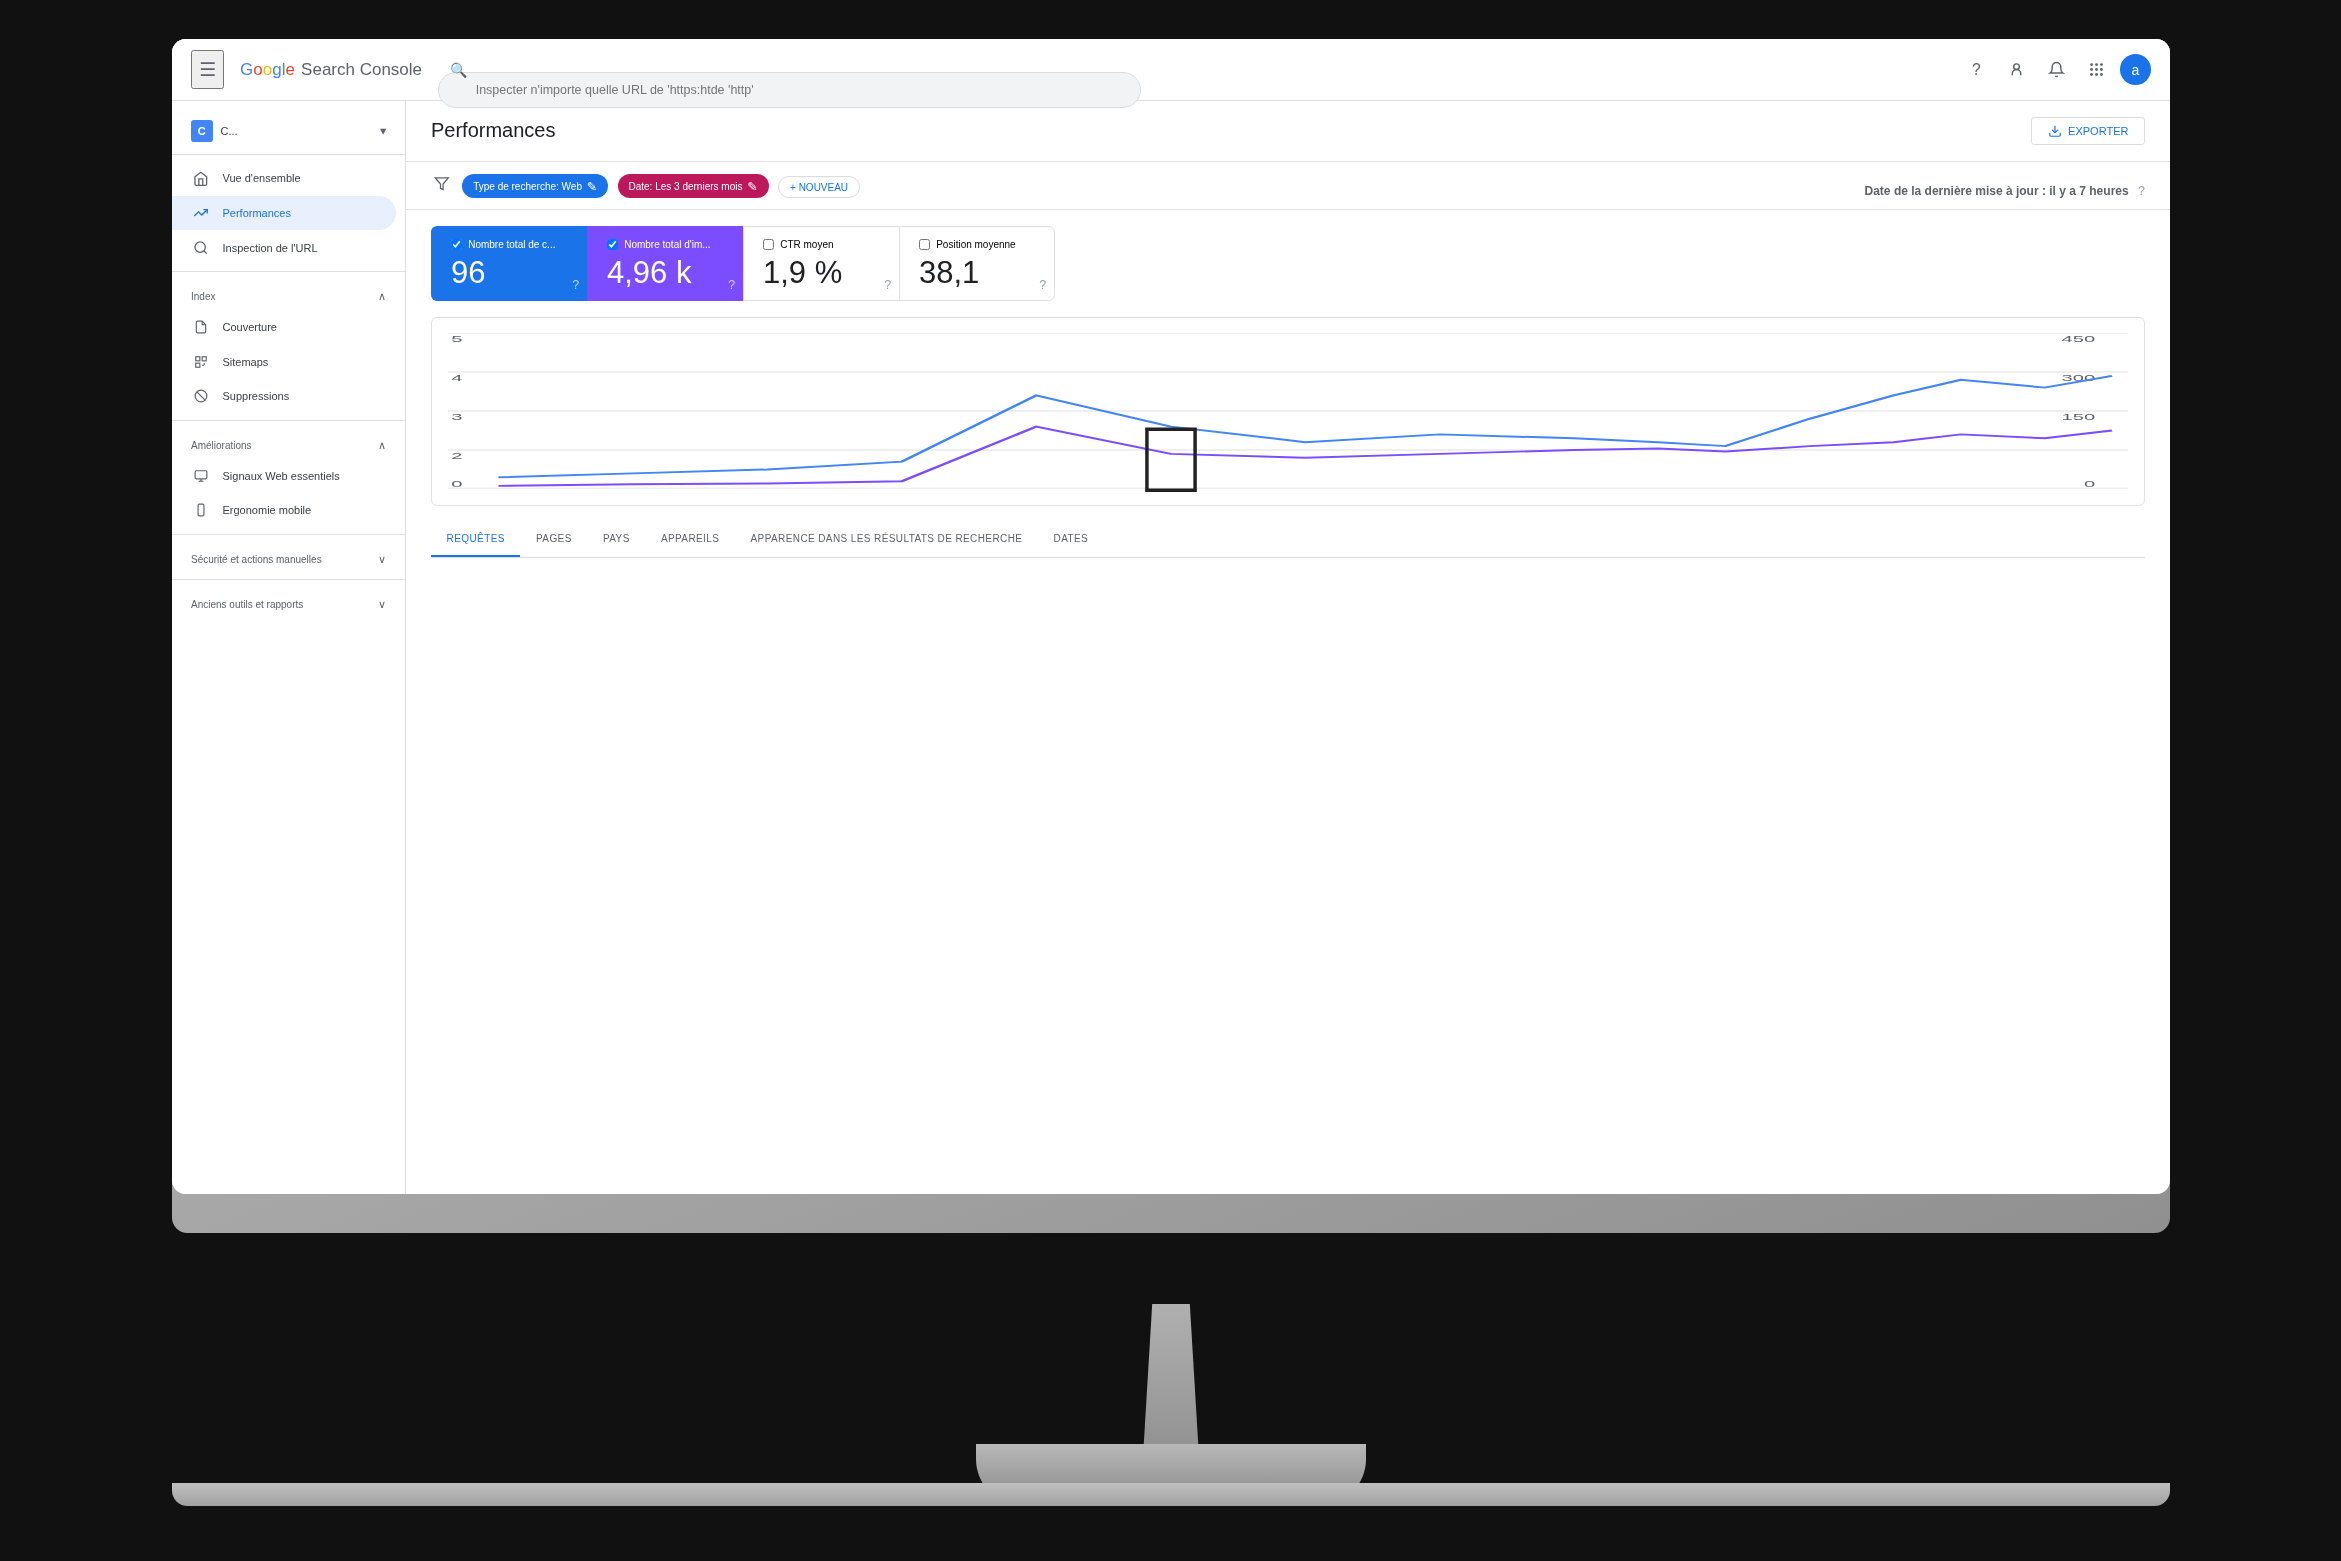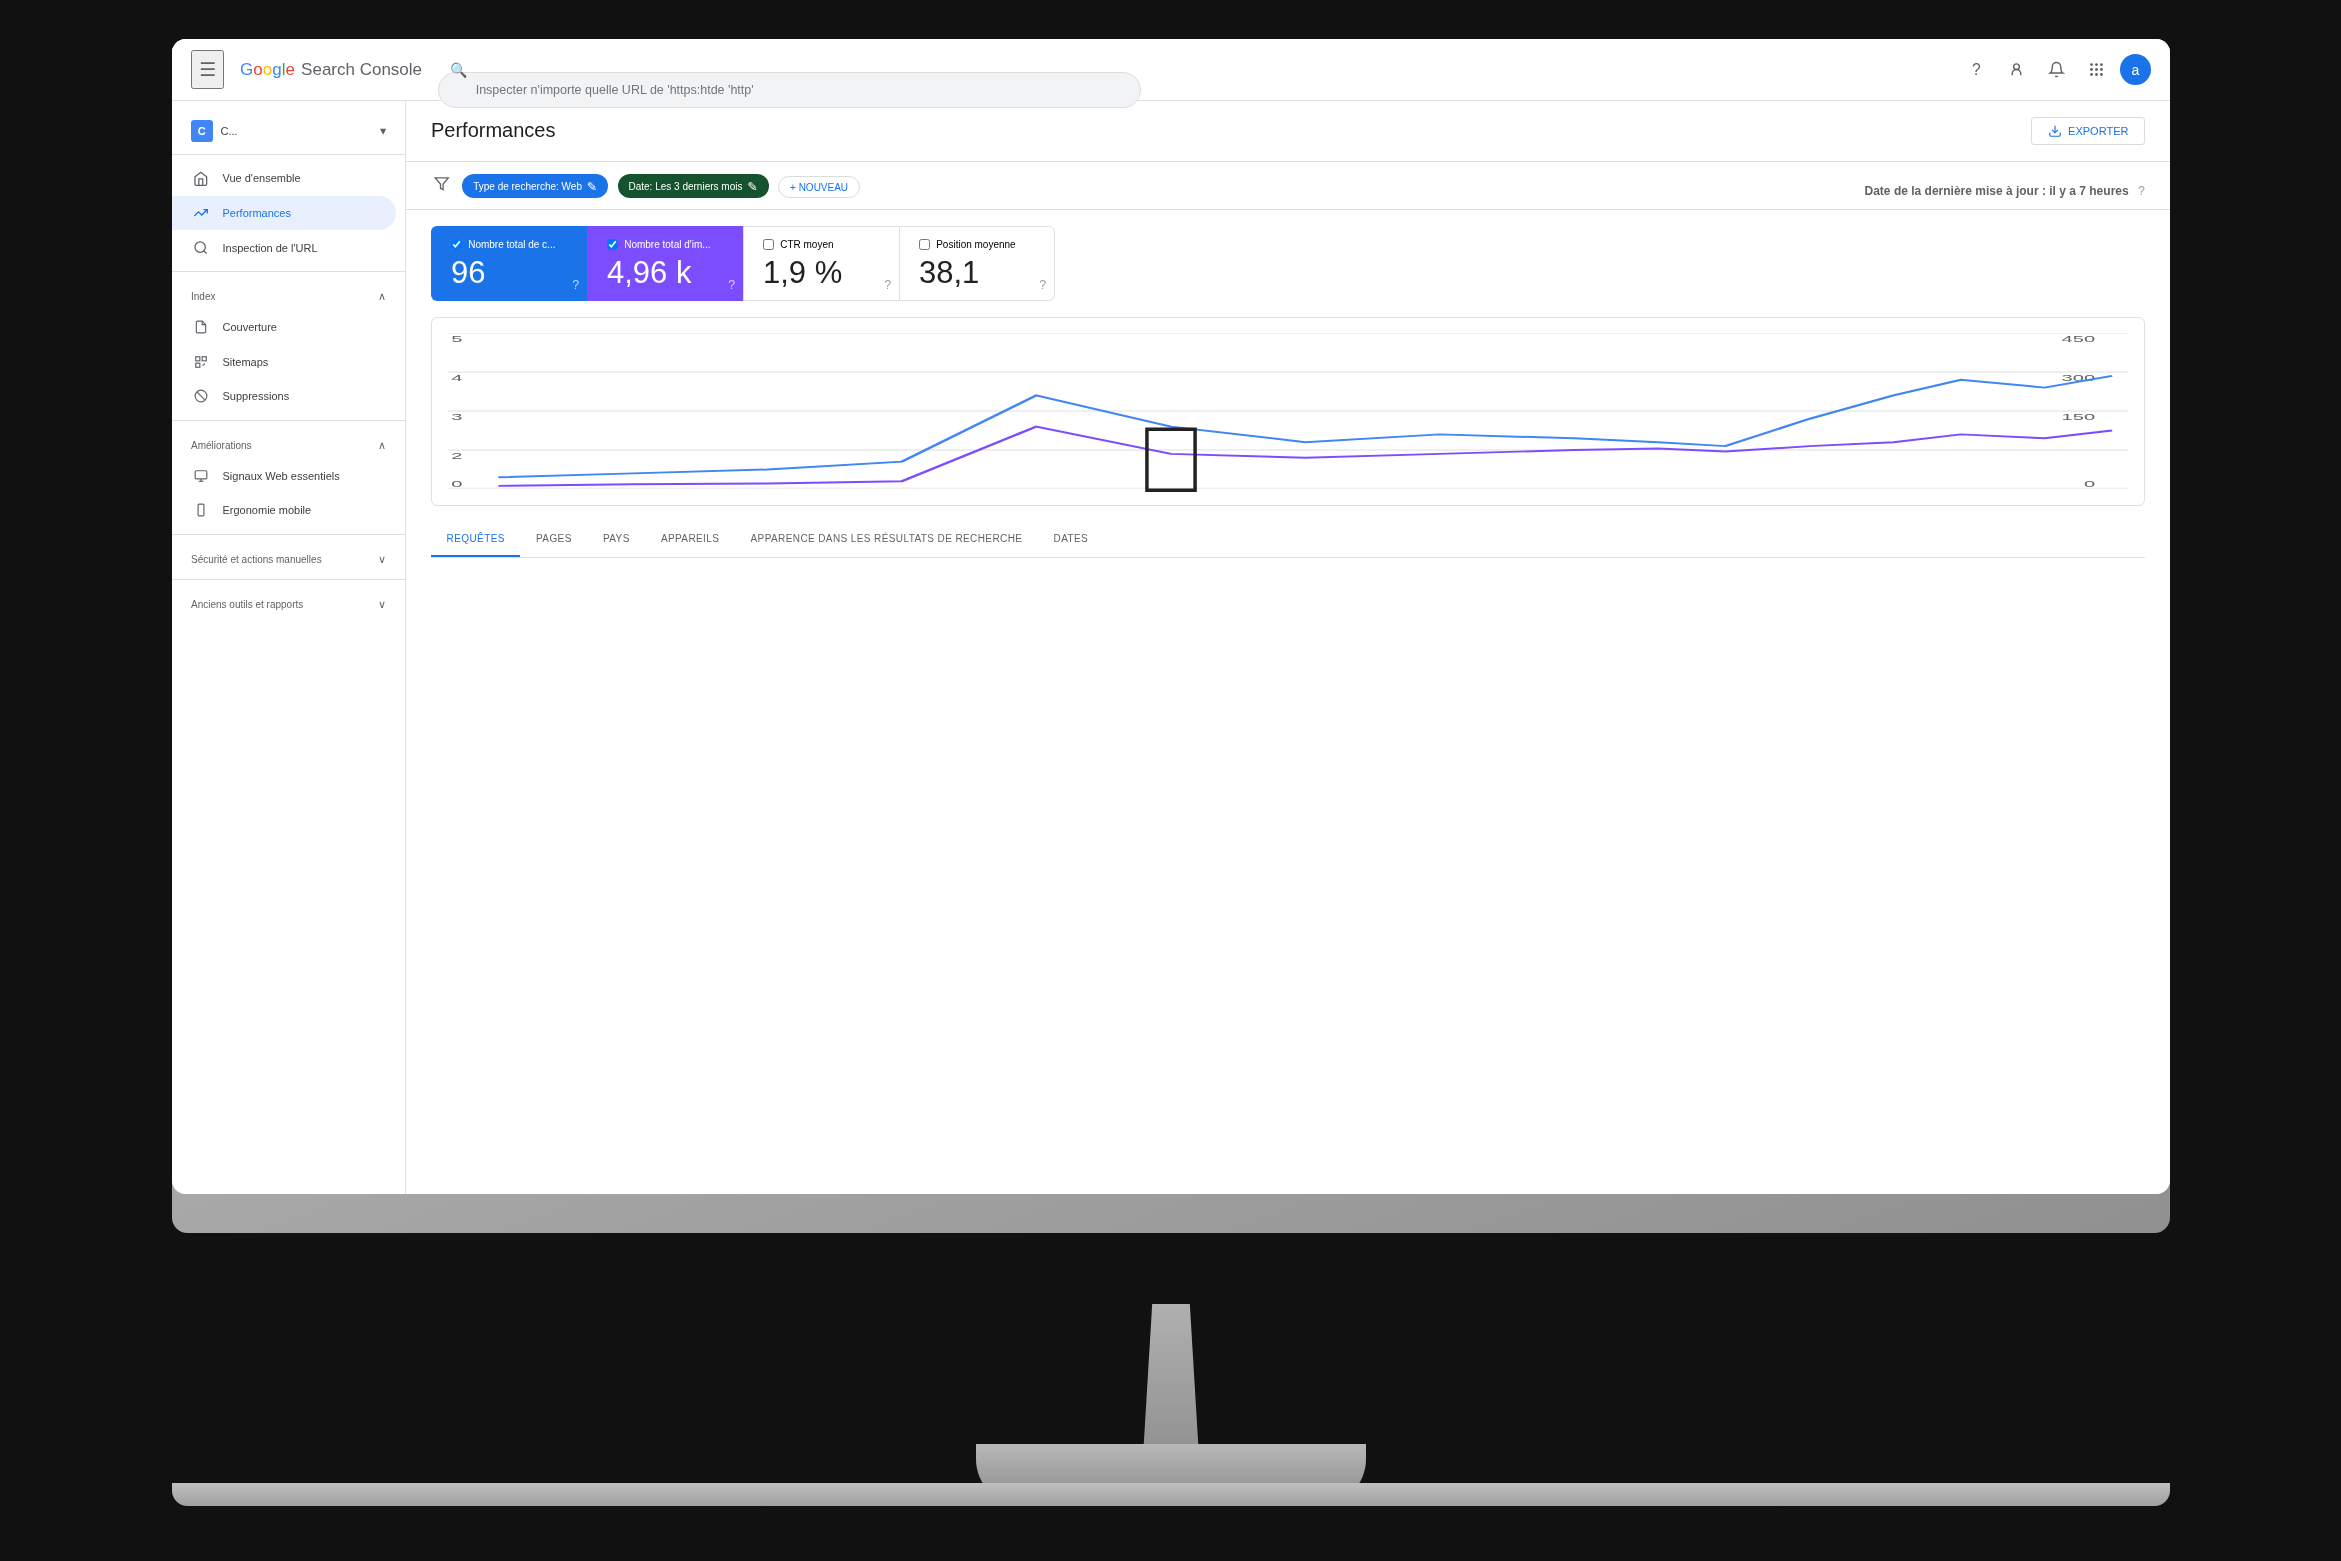--- a/index.html
+++ b/index.html
@@ -293,21 +293,21 @@
       cursor: pointer;
       font-weight: 500;
     }
 
     .filter-chip.blue {
       background: #1a73e8;
       color: white;
     }
 
     .filter-chip.purple {
-      background: #14532d;
+      background: #be185d;
       color: white;
     }
 
     .chip-edit {
       font-size: 12.5px;
     }
 
     .add-filter-btn {
       display: flex;
       align-items: center;

